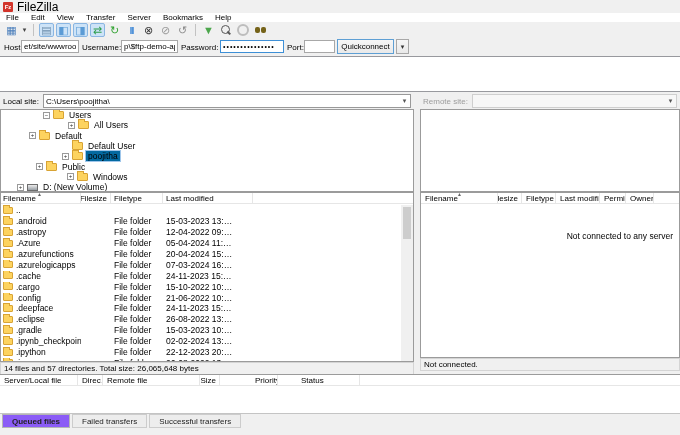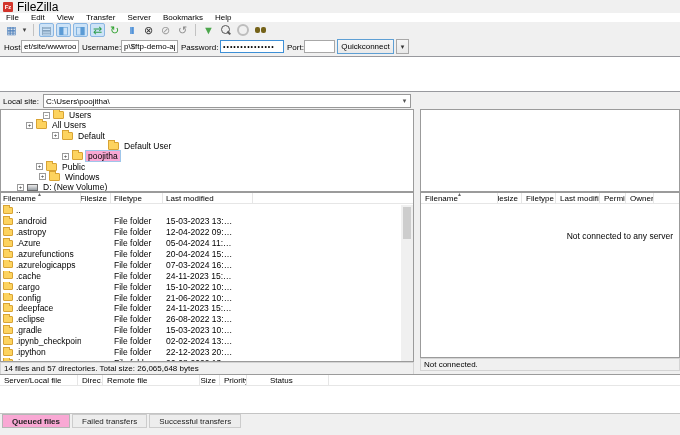--- a/index.html
+++ b/index.html
@@ -47,21 +47,21 @@
   .site-bar.disabled .sb-label { color:#9c9c9c; }
   .combo.disabled { border-color:#cfcfcf; background:#f7f7f7; }
   
   .tree-box { position:absolute; background:#fff; border:1px solid #9b9b9b; overflow:hidden; }
   .tree-row { height:10.3px; display:flex; align-items:center; white-space:nowrap; }
   .expander { flex:none; width:7px; height:7px; border:1px solid #9a9a9a; background:#fff; font-size:6px; line-height:5px; text-align:center; color:#333; margin-right:3px; }
   .folder-icon { flex:none; width:11px; height:8px; background:#fdd35f; border:1px solid #d8a334; border-radius:1px; margin-right:3px; position:relative; }
   .folder-icon::before { content:""; position:absolute; top:-3px; left:-1px; width:5px; height:2px; background:#fdd35f; border:1px solid #d8a334; border-bottom:none; }
   .drive-icon { flex:none; width:11px; height:7px; background:linear-gradient(#ececec,#9aa0a6); border:1px solid #6d6d6d; margin-right:3px; }
   .tree-label { padding:0 2px; }
-  .tree-row.selected .tree-label { background:#f9a8d4; outline:1px solid #9fc6ea; }
+  .tree-row.selected .tree-label { background:#0369a1; outline:1px solid #9fc6ea; }
   
   .list-box { position:absolute; background:#fff; border:1px solid #9b9b9b; overflow:hidden; }
   .list-header { position:relative; height:11px; display:flex; border-bottom:1px solid #e6e6e6; background:#fff; }
   .hc { display:flex; align-items:center; padding-left:4px; border-right:1px solid #e6e6e6; overflow:hidden; white-space:nowrap; font-size:8px; }
   .sort-arrow { position:absolute; left:36px; top:-2px; font-size:5px; color:#666; }
   .list-rows { position:absolute; top:12px; left:0; right:12px; bottom:0; overflow:hidden; }
   .list-rows.no-scroll { right:0; }
   .frow { height:10.9px; display:flex; align-items:center; }
   .fc { overflow:hidden; white-space:nowrap; }
   .fc .folder-icon { width:10px; height:7px; }
@@ -73,24 +73,24 @@
   .rc2 { width:34px; } .rc3 { width:44px; } .rc4 { width:26px; } .rc5 { width:28px; }
   .empty-msg { position:absolute; right:6px; top:26px; white-space:nowrap; font-size:8.5px; color:#000; }
   .vscroll { position:absolute; top:12px; right:0; bottom:0; width:12px; background:#f0f0f0; }
   .vthumb { position:absolute; top:2px; left:2px; width:8px; height:32px; background:#cdcdcd; }
   
   .status-bar { position:absolute; height:13px; background:#f0f0f0; border:1px solid #d4d4d4; display:flex; align-items:center; padding-left:3px; font-size:8px; }
   
   .queue-panel { position:absolute; top:374px; left:0; right:0; height:40px; background:#fff; border-top:1px solid #9b9b9b; border-bottom:1px solid #c4c4c4; }
   .qc0 { width:78px; } .qc1 { width:25px; } .qc2 { width:97px; }
   .qc3 { width:20px; justify-content:flex-end; padding-right:3px; padding-left:0; }
-  .qc4 { width:27px; } .qc5 { width:63px;margin-left:19px; }
+  .qc4 { width:27px;margin-left:31px; } .qc5 { width:63px;margin-left:19px; }
   .tabs { position:absolute; top:414px; left:2px; height:14px; display:flex; gap:2px; align-items:stretch; }
   .qtab { padding:0 9px; display:flex; align-items:center; font-size:8px; background:#ededed; border:1px solid #cccccc; color:#222; }
-  .qtab.active { background:#f9a8d4; border-color:#b5b5b5; font-weight:bold; }
+  .qtab.active { background:#8b5cf6; border-color:#b5b5b5; font-weight:bold; }
   .bottom-strip { position:absolute; top:428px; left:0; right:0; height:7px; background:#f0f0f0; }
 </style>
 </head>
 <body>
 
 <div class="win">
 
   <div class="titlebar">
     <span class="app-icon">Fz</span>
     <span class="title-text">FileZilla</span>
@@ -148,46 +148,46 @@
       <span class="combo-arrow">▾</span>
     </span>
   </div>
 
   <div class="tree-box" style="top:109px;left:0;width:414px;height:83px">
       <div class="tree-row" style="padding-left: 42px;">
         <span class="expander">−</span>
         <span class="folder-icon"></span>
         <span class="tree-label">Users</span>
       </div>
-      <div class="tree-row" style="padding-left: 25px;">
+      <div class="tree-row" style="padding-left: 51px; margin-left: 16px;">
         <span class="expander">+</span>
         <span class="folder-icon"></span>
         <span class="tree-label">All Users</span>
       </div>
-      <div class="tree-row" style="padding-left: 51px;">
+      <div class="tree-row" style="padding-left: 28px;">
         <span class="expander">+</span>
         <span class="folder-icon"></span>
         <span class="tree-label">Default</span>
       </div>
-      <div class="tree-row" style="padding-left: 97px;">
+      <div class="tree-row" style="padding-left: 61px;">
         <span class="expander" style="visibility: hidden;"></span>
         <span class="folder-icon"></span>
         <span class="tree-label">Default User</span>
       </div>
       <div class="tree-row selected" style="padding-left: 61px;">
         <span class="expander">+</span>
         <span class="folder-icon"></span>
         <span class="tree-label">poojitha</span>
       </div>
       <div class="tree-row" style="padding-left: 35px;">
         <span class="expander">+</span>
         <span class="folder-icon"></span>
         <span class="tree-label">Public</span>
       </div>
-      <div class="tree-row" style="padding-left: 38px;">
+      <div class="tree-row" style="padding-left: 66px;">
         <span class="expander">+</span>
         <span class="folder-icon"></span>
         <span class="tree-label">Windows</span>
       </div>
       <div class="tree-row" style="padding-left: 16px;">
         <span class="expander">+</span>
         <span class="drive-icon"></span>
         <span class="tree-label">D: (New Volume)</span>
       </div>
     </div>
@@ -339,20 +339,27 @@
       </div>
     <div class="vscroll">
       <div class="vthumb"></div>
     </div>
   </div>
 
   <div class="status-bar" style="top:362px;left:0;width:414px">
     <span>14 files and 57 directories. Total size: 26,065,648 bytes</span>
   </div>
 
+  <div class="site-bar disabled" style="top:93px;left:420px;width:260px">
+    <span class="sb-label">Remote site:</span>
+    <span class="combo disabled">
+      <input disabled="" value="" style="">
+      <span class="combo-arrow">▾</span>
+    </span>
+  </div>
 
   <div class="tree-box" style="top:109px;left:420px;width:260px;height:83px"></div>
 
   <div class="list-box" style="top:192px;left:420px;width:260px;height:166px">
     <div class="list-header">
       <span class="sort-arrow">▲</span>
     <span class="hc rc0">Filename</span>
         <span class="hc rc1">Filesize</span>
         <span class="hc rc2">Filetype</span>
         <span class="hc rc3">Last modifi…</span>

